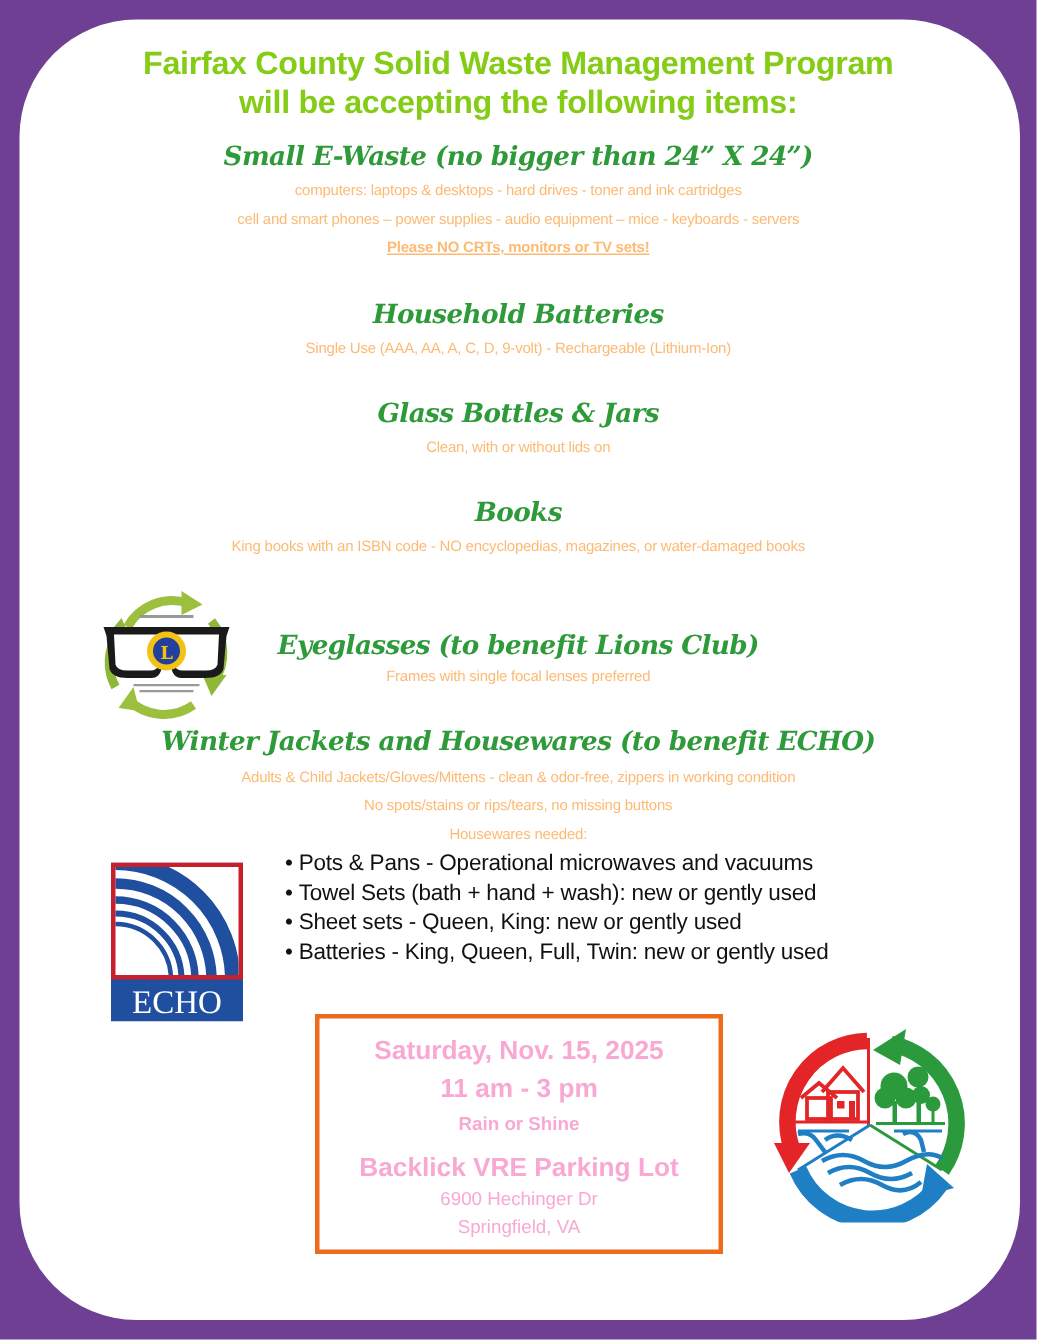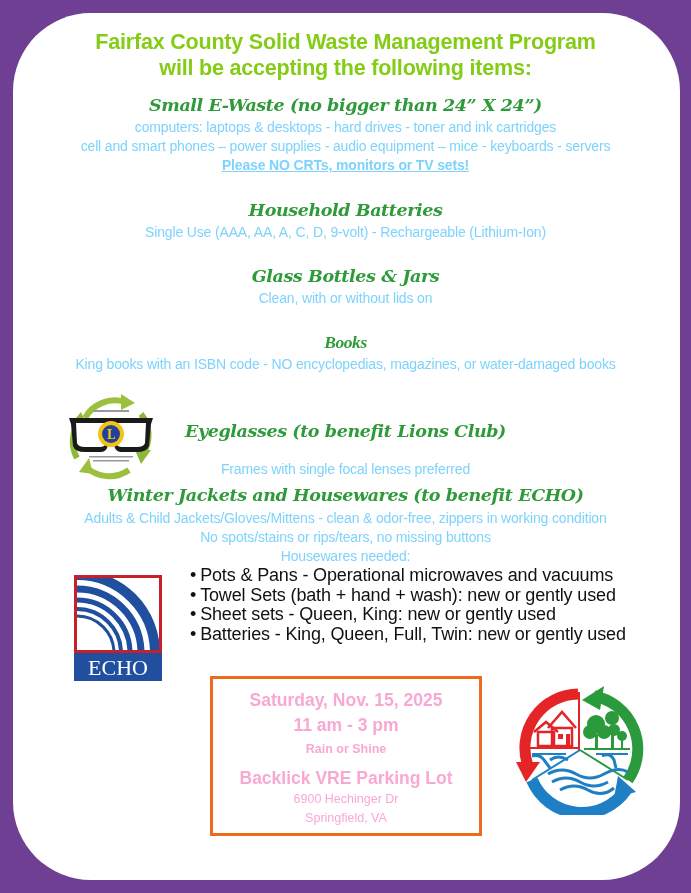--- a/index.html
+++ b/index.html
@@ -29,34 +29,34 @@
   .heading {
     color: #2e9a3a;
     font-family: "DejaVu Serif", serif;
     font-style: italic;
     font-weight: bold;
     font-size: 17.5px;
     line-height: 22px;
     letter-spacing: -0.4px;
   }
   .body {
-    color: #7dd3fc;
-    font-family: "Liberation Sans", sans-serif;
-    font-size: 14px;
+    color: #fdba74;
+    font-family: "Liberation Sans", sans-serif;
+    font-size: 10px;
     line-height: 19px;
     letter-spacing: -0.15px;
   }
   .body.bold { font-weight: bold; }
   .bullets {
     position: absolute;
     left: 190px; top: 566px;
     text-align: left;
     color: #111;
     font-family: "Liberation Sans", sans-serif;
-    font-size: 18px;
+    font-size: 15px;
     line-height: 19.5px;
     letter-spacing: -0.15px;
     margin: 0; padding: 0; list-style: none;
   }
   .bullets li::before { content: "\2022"; margin-right: 4px; }
   .event-box {
     position: absolute;
     left: 210px; top: 676px;
     width: 272px; height: 160px;
     border: 3px solid #ee6a1c;
@@ -83,21 +83,21 @@
 <div class="abs body" style="top:118px;">computers: laptops &amp; desktops - hard drives - toner and ink cartridges</div>
 <div class="abs body" style="top:137px;">cell and smart phones – power supplies - audio equipment – mice - keyboards - servers</div>
 <div class="abs body bold" style="top:156px;text-decoration:underline;">Please NO CRTs, monitors or TV sets!</div>
 
 <div class="abs heading" style="top:199px;">Household Batteries</div>
 <div class="abs body" style="top:223px;">Single Use (AAA, AA, A, C, D, 9-volt) - Rechargeable (Lithium-Ion)</div>
 
 <div class="abs heading" style="top:265px;">Glass Bottles &amp; Jars</div>
 <div class="abs body" style="top:289px;">Clean, with or without lids on</div>
 
-<div class="abs heading" style="top:331px;font-family:Liberation Serif, serif;">Books</div>
+<div class="abs heading" style="top:331px;">Books</div>
 <div class="abs body" style="top:355px;">King books with an ISBN code - NO encyclopedias, magazines, or water-damaged books</div>
 
 <div class="logo" style="left:63px; top:388px; width:96px; height:96px;">
   <svg width="96" height="96" viewBox="0 0 96 96">
 
     <path d="M22 30 A34 34 0 0 1 62 14" fill="none" stroke="#9cbf3e" stroke-width="6"></path>
     <polygon points="58,6 72,15 58,22" fill="#9cbf3e"></polygon>
     <path d="M78 26 A34 34 0 0 1 80 66" fill="none" stroke="#8fb838" stroke-width="6"></path>
     <polygon points="88,62 78,76 72,62" fill="#8fb838"></polygon>
     <path d="M66 82 A34 34 0 0 1 22 78" fill="none" stroke="#9cbf3e" stroke-width="6"></path>
@@ -112,21 +112,21 @@
     <circle cx="48" cy="46" r="13" fill="#f2c316"></circle>
     <circle cx="48" cy="46" r="9" fill="#23409a"></circle>
     <text x="48" y="51" text-anchor="middle" font-family="DejaVu Serif, serif" font-weight="bold" font-size="12" fill="#f2c316">L</text>
     <rect x="30" y="22" width="36" height="2" fill="#999"></rect>
     <rect x="26" y="68" width="44" height="1.5" fill="#999"></rect>
     <rect x="30" y="72" width="36" height="1.5" fill="#999"></rect>
   </svg>
 </div>
 
 <div class="abs heading" style="top:420px;">Eyeglasses (to benefit Lions Club)</div>
-<div class="abs body" style="top:460px;">Frames with single focal lenses preferred</div>
+<div class="abs body" style="top:442px;">Frames with single focal lenses preferred</div>
 
 <div class="abs heading" style="top:484px;">Winter Jackets and Housewares (to benefit ECHO)</div>
 <div class="abs body" style="top:509px;">Adults &amp; Child Jackets/Gloves/Mittens - clean &amp; odor-free, zippers in working condition</div>
 <div class="abs body" style="top:528px;">No spots/stains or rips/tears, no missing buttons</div>
 <div class="abs body" style="top:547px;">Housewares needed:</div>
 
 <ul class="bullets">
   <li>Pots &amp; Pans - Operational microwaves and vacuums</li>
   <li>Towel Sets (bath + hand + wash): new or gently used</li>
   <li>Sheet sets - Queen, King: new or gently used</li>

